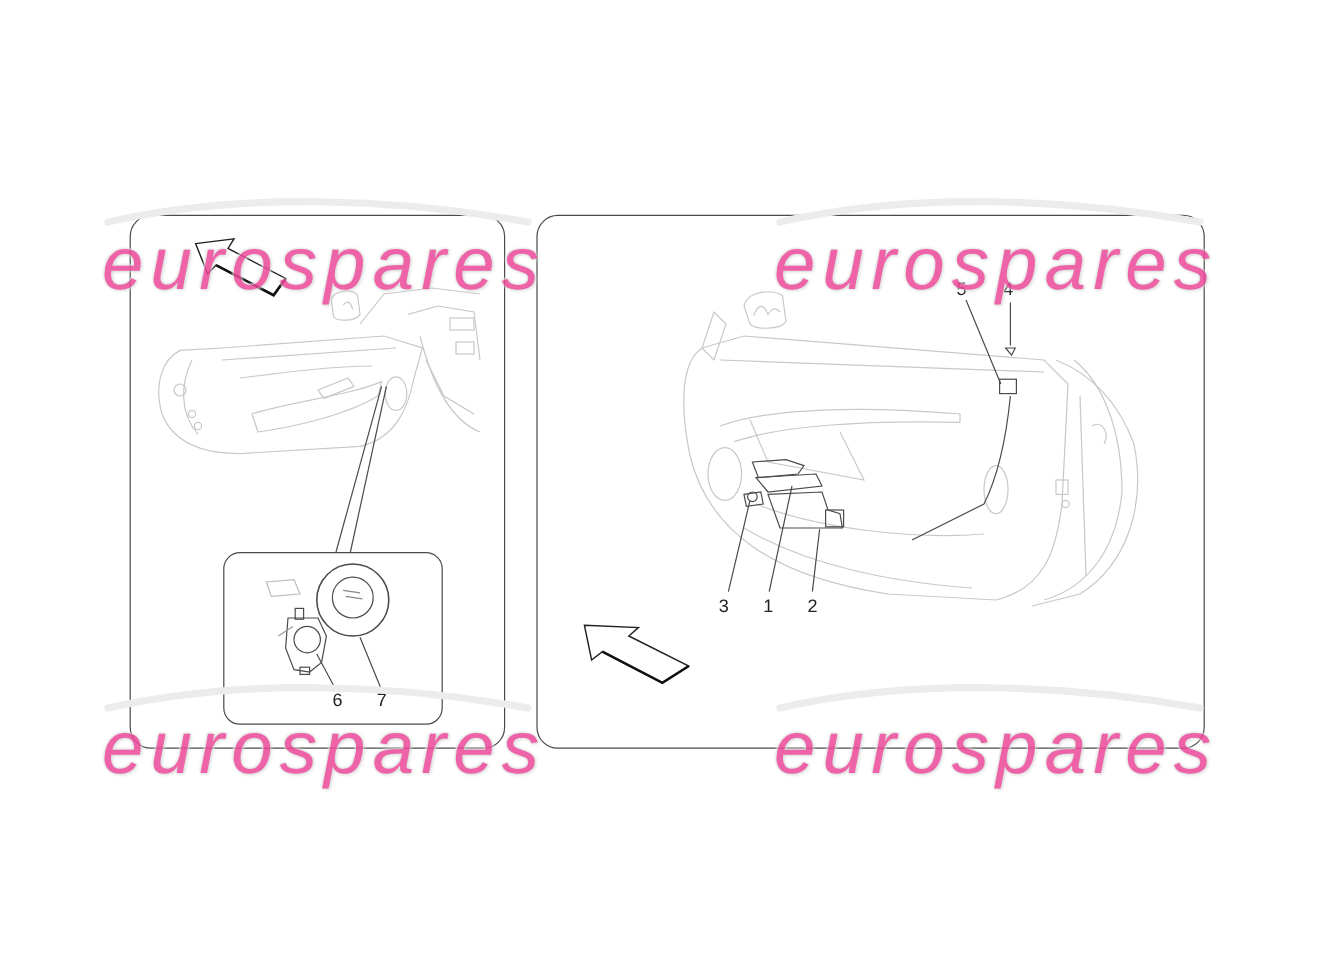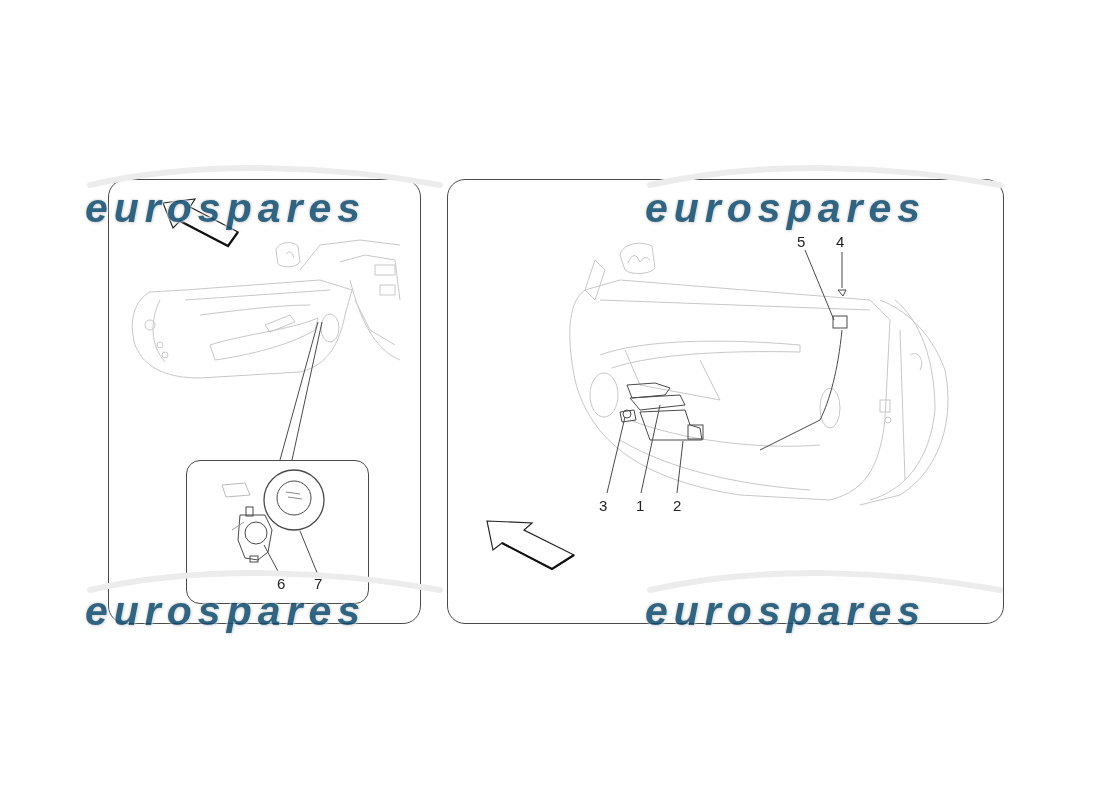--- a/index.html
+++ b/index.html
@@ -1,22 +1,22 @@
 <!DOCTYPE html>
 <html><head>
   <meta charset="utf-8">
   <style>
     html, body { margin: 0; padding: 0; background: #ffffff; }
     body { width: 1100px; height: 800px; position: relative; overflow: hidden;
            font-family: "Liberation Sans", sans-serif; }
     .panel { position: absolute; border: 1px solid #4a4a4a; border-radius: 18px; background: transparent; }
     .inset { position: absolute; border: 1px solid #4a4a4a; border-radius: 14px; background: #fff; }
     .callout { position: absolute; font-size: 15px; color: #222; line-height: 1; }
-    .watermark { position: absolute; font-size: 41px; font-style: italic; font-weight: bold;
-                 letter-spacing: 6px; color: #0c4a6e; opacity: 0.85;
+    .watermark { position: absolute; font-size: 62px; font-style: italic; font-weight: normal;
+                 letter-spacing: 6px; color: #ec4899; opacity: 0.85;
                  text-shadow: 0 0 2px #d8d8d8, 1px 1px 3px #cfcfcf, -1px -1px 2px #e4e4e4;
                  pointer-events: none; z-index: 5; white-space: nowrap; }
     .swoosh { position: absolute; pointer-events: none; z-index: 4; }
     svg.art { position: absolute; left: 0; top: 0; }
   </style>
 </head>
 <body>
 
 <div class="panel" style="left:108px; top:179px; width:311px; height:443px;"></div>
 <div class="panel" style="left:447px; top:179px; width:555px; height:443px;"></div>

